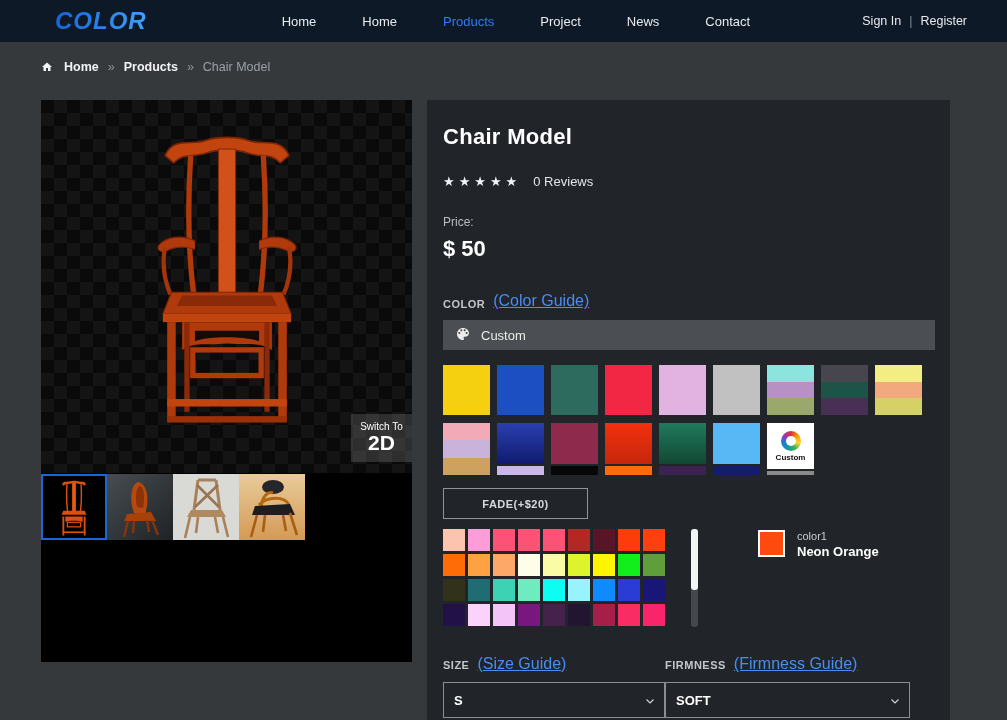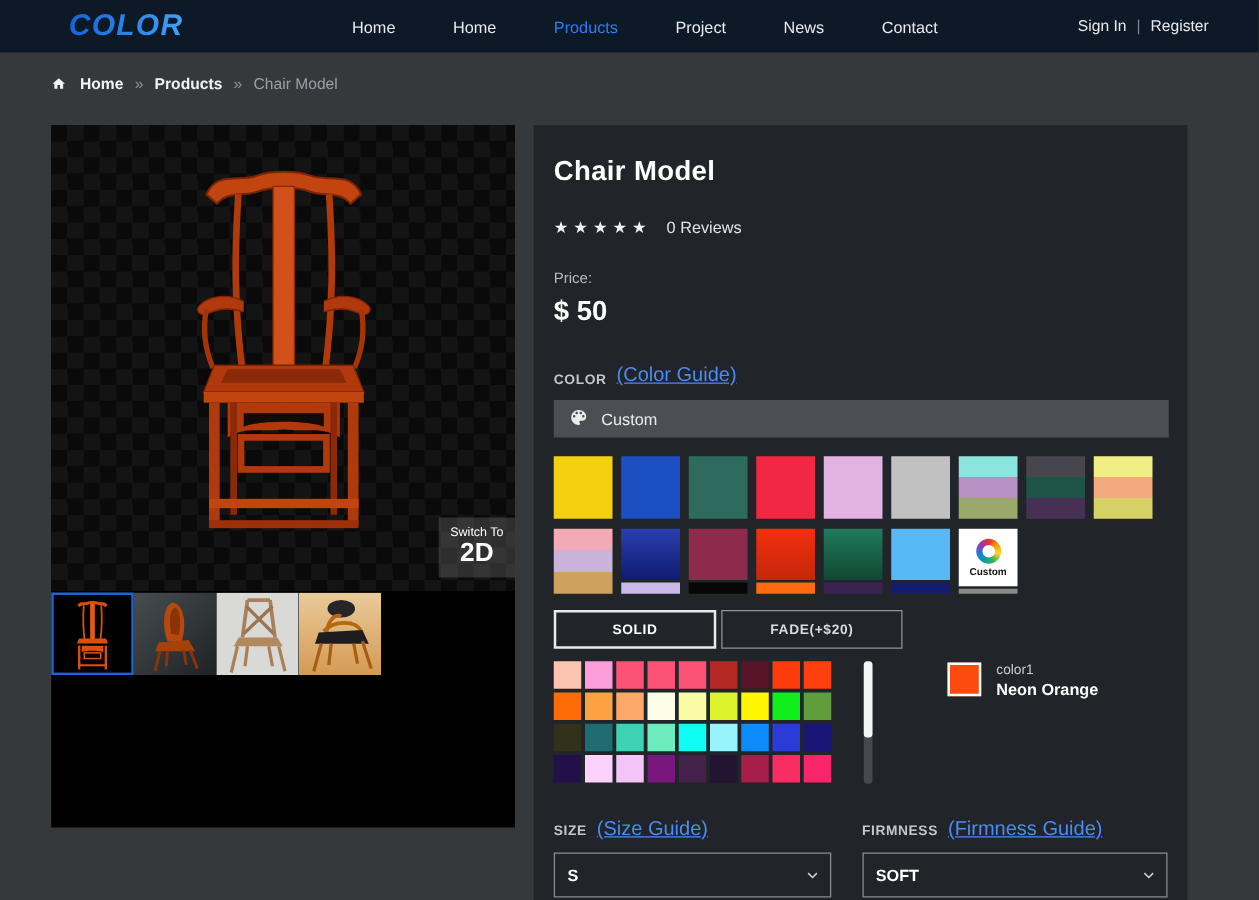--- a/index.html
+++ b/index.html
@@ -85,21 +85,21 @@
   .pcell { width:22px; height:22px; cursor:pointer; }
   .pscroll { width:7px; height:98px; background:#45484c; margin-left:26px; border-radius:3px; position:relative; }
   .pscroll .pthumb { position:absolute; top:0; left:0; width:7px; height:61px; background:#f4f5f6; border-radius:3px; cursor:pointer; }
   .sel-color { margin-left:60px; display:flex; gap:12px; align-items:flex-start; padding-top:1px; }
   .sel-swatch { width:27px; height:27px; border:2px solid #fff; }
   .sel-color-id { font-size:11px; color:#c9cdd1; }
   .sel-color-name { font-size:13px; font-weight:bold; color:#fff; margin-top:2px; }
 
   .options-row { display:flex; margin-top:28px; }
   .opt-col-size { width:222px; }
-  .opt-col-firm { width:245px; margin-left:25px; }
+  .opt-col-firm { width:245px; }
   .opt-label-row { display:flex; align-items:baseline; gap:8px; }
   .select-wrap { position:relative; margin-top:9px; }
   select { appearance:none; -webkit-appearance:none; width:100%; height:36px; background:#212529;
            color:#fff; border:1px solid #898f94; font-size:13px; font-weight:bold;
            padding:0 28px 0 10px; font-family:"Liberation Sans",sans-serif; cursor:pointer; }
   .chev { position:absolute; right:9px; top:11px; pointer-events:none; color:#cfd3d6; }
 </style>
 </head>
 <body>
 
@@ -296,21 +296,20 @@
         <div class="swatch-picker">
         <div class="picker-main">
           <span class="ring"></span>
           <span class="picker-label">Custom</span>
         </div>
         <div class="picker-strip"></div>
       </div>
     </div>
 
     <div class="mode-row">
-      <div class="mode-btn solid">SOLID</div>
       <div class="mode-btn fade">FADE(+$20)</div>
     </div>
 
     <div class="palette-section">
       <div class="palette-grid">
           <div class="pcell" style="background: rgb(251, 196, 174);"></div>
           <div class="pcell" style="background: rgb(252, 156, 216);"></div>
           <div class="pcell" style="background: rgb(252, 82, 117);"></div>
           <div class="pcell" style="background: rgb(252, 82, 117);"></div>
           <div class="pcell" style="background: rgb(252, 82, 117);"></div>

